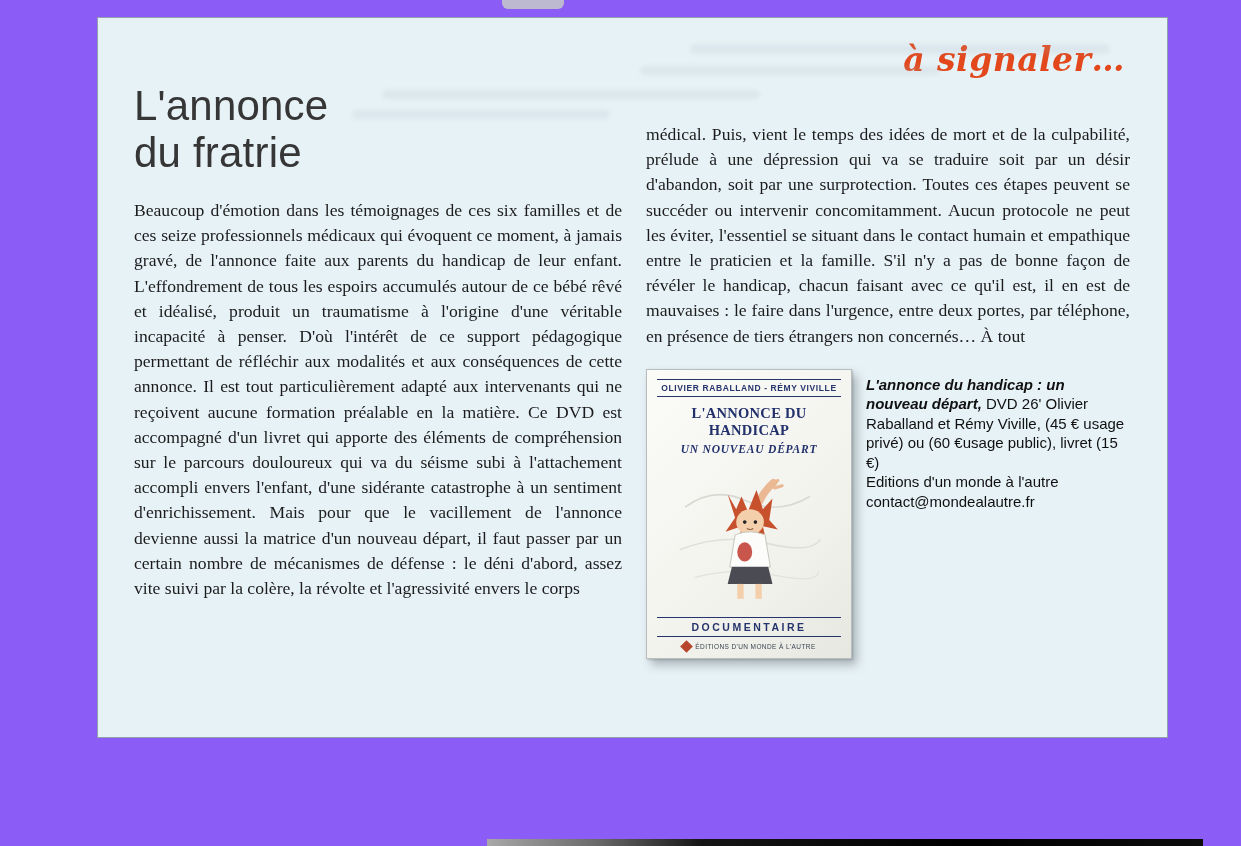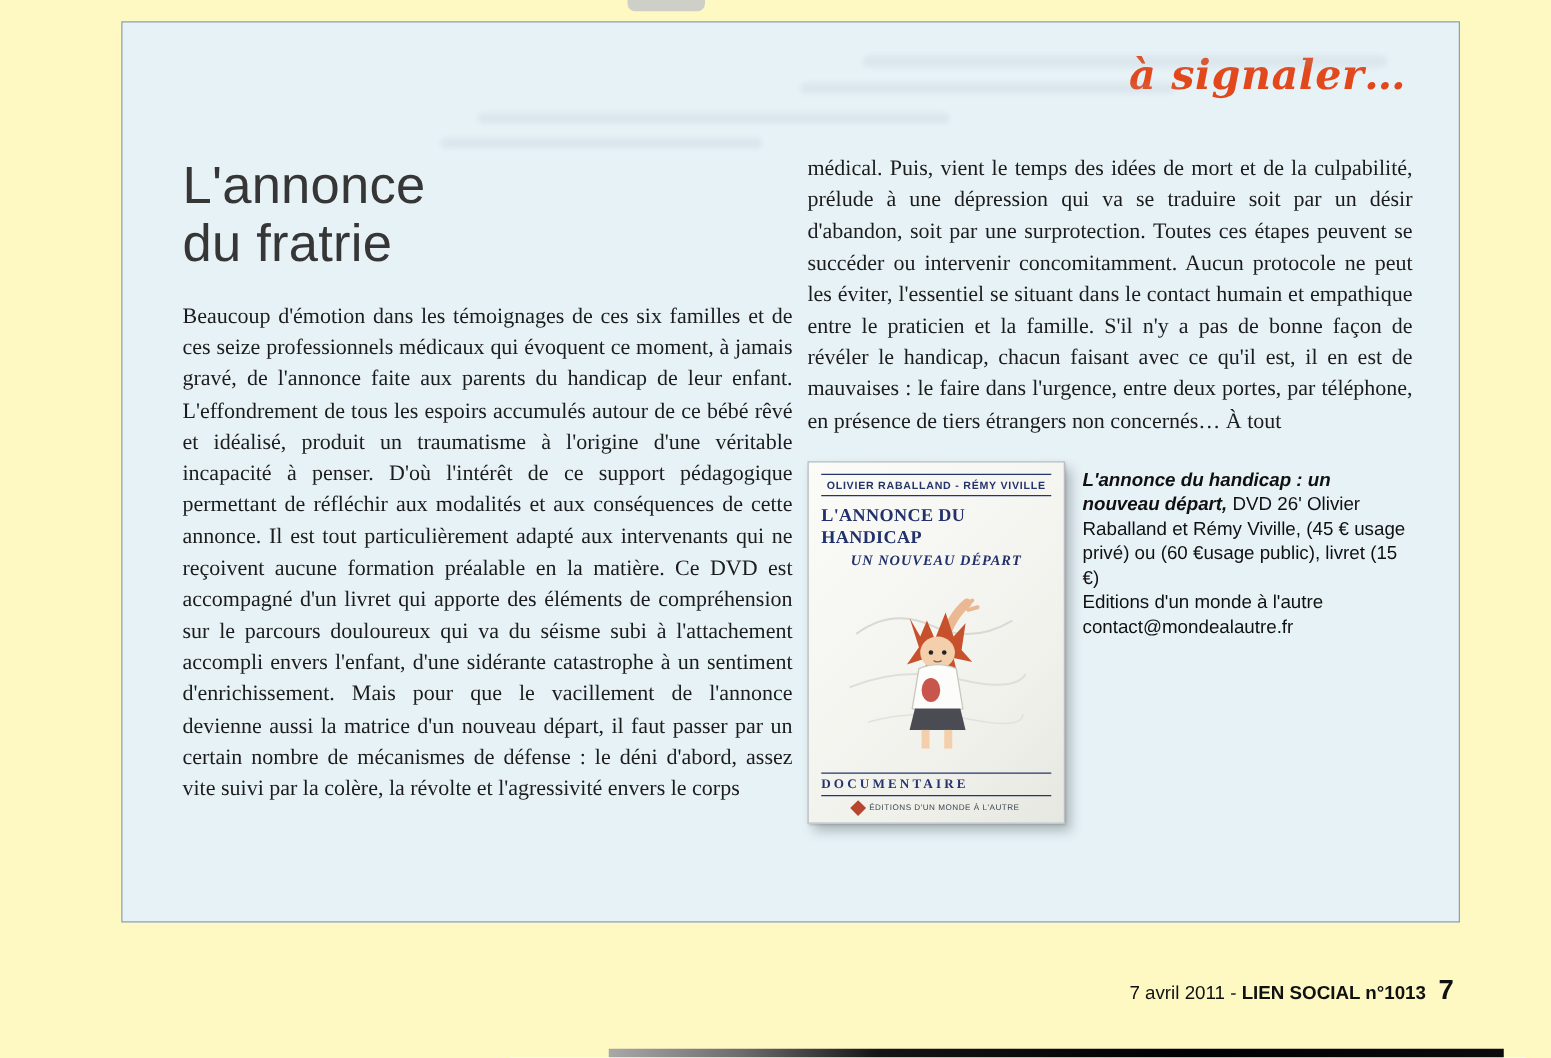--- a/index.html
+++ b/index.html
@@ -8,21 +8,21 @@
     width: 1241px;
     height: 846px;
     background: #fefefe;
     overflow: hidden;
     font-family: "Liberation Serif", "DejaVu Serif", serif;
   }
   .page {
     position: relative;
     width: 1241px;
     height: 846px;
-    background: #fef9c3;
+    background: #8b5cf6;
   }
   
   .content-box {
     position: absolute;
     left: 97px;
     top: 17px;
     width: 1071px;
     height: 721px;
     background: #e7f2f7;
     border: 1px solid #8fa2ab;
@@ -36,24 +36,23 @@
     font-family: "DejaVu Serif", serif;
     font-style: italic;
     font-weight: 700;
     font-size: 33px;
     color: #e3481d;
     letter-spacing: 0.5px;
   }
   
   .col-left {
     position: absolute;
-    left: 48px;
+    left: 36px;
     top: 64px;
     width: 488px;
-    margin-top: 42px;
   }
   .col-right {
     position: absolute;
     left: 548px;
     top: 104px;
     width: 484px;
   }
   .title {
     margin: 0 0 22px 0;
     font-family: "Liberation Sans", sans-serif;
@@ -92,20 +91,21 @@
     text-align: center;
     font-family: "Liberation Sans", sans-serif;
     font-weight: 700;
     font-size: 8.5px;
     letter-spacing: 0.6px;
     color: #26346d;
     text-transform: uppercase;
   }
   .dvd-title {
     margin-top: 8px;
+    text-align: center;
     font-family: "Liberation Serif", serif;
     font-weight: 700;
     font-size: 14.5px;
     color: #22306b;
     letter-spacing: 0.3px;
   }
   .dvd-subtitle {
     margin-top: 4px;
     text-align: center;
     font-family: "Liberation Serif", serif;
@@ -120,22 +120,22 @@
     margin: 4px 0 2px 0;
     display: flex;
     align-items: center;
     justify-content: center;
   }
   .dvd-art svg { width: 160px; height: 128px; }
   .dvd-genre {
     border-top: 1px solid #26346d;
     border-bottom: 1px solid #26346d;
     padding: 3px 0;
-    text-align: left;
-    font-family: Liberation Serif, serif;
+    text-align: center;
+    font-family: Liberation Sans, sans-serif;
     font-weight: 700;
     font-size: 10.5px;
     letter-spacing: 2.5px;
     color: #26346d;
   }
   .dvd-pub {
     margin-top: 5px;
     display: flex;
     align-items: center;
     justify-content: center;
@@ -270,23 +270,20 @@
 
       <div class="caption">
         <span class="cap-bold">L'annonce du handicap : un nouveau départ,</span><span> DVD 26' Olivier Raballand et Rémy Viville, (45 € usage privé) ou (60 €usage public), livret (15 €)</span><br>
         <span>Editions d'un monde à l'autre</span><br>
         <span>contact@mondealautre.fr</span>
       </div>
     </div>
 
   </div>
 
-  <div class="footer">
-    <span>7 avril 2011 - </span><span class="journal">LIEN SOCIAL n°1013</span><span class="pagenum">7</span>
-  </div>
 
   <div class="scan-smudge"></div>
   <div class="ghost ghost-1"></div>
   <div class="ghost ghost-2"></div>
   <div class="ghost ghost-3"></div>
   <div class="ghost ghost-4"></div>
   <div class="scan-bar"></div>
 
 </div>
 

